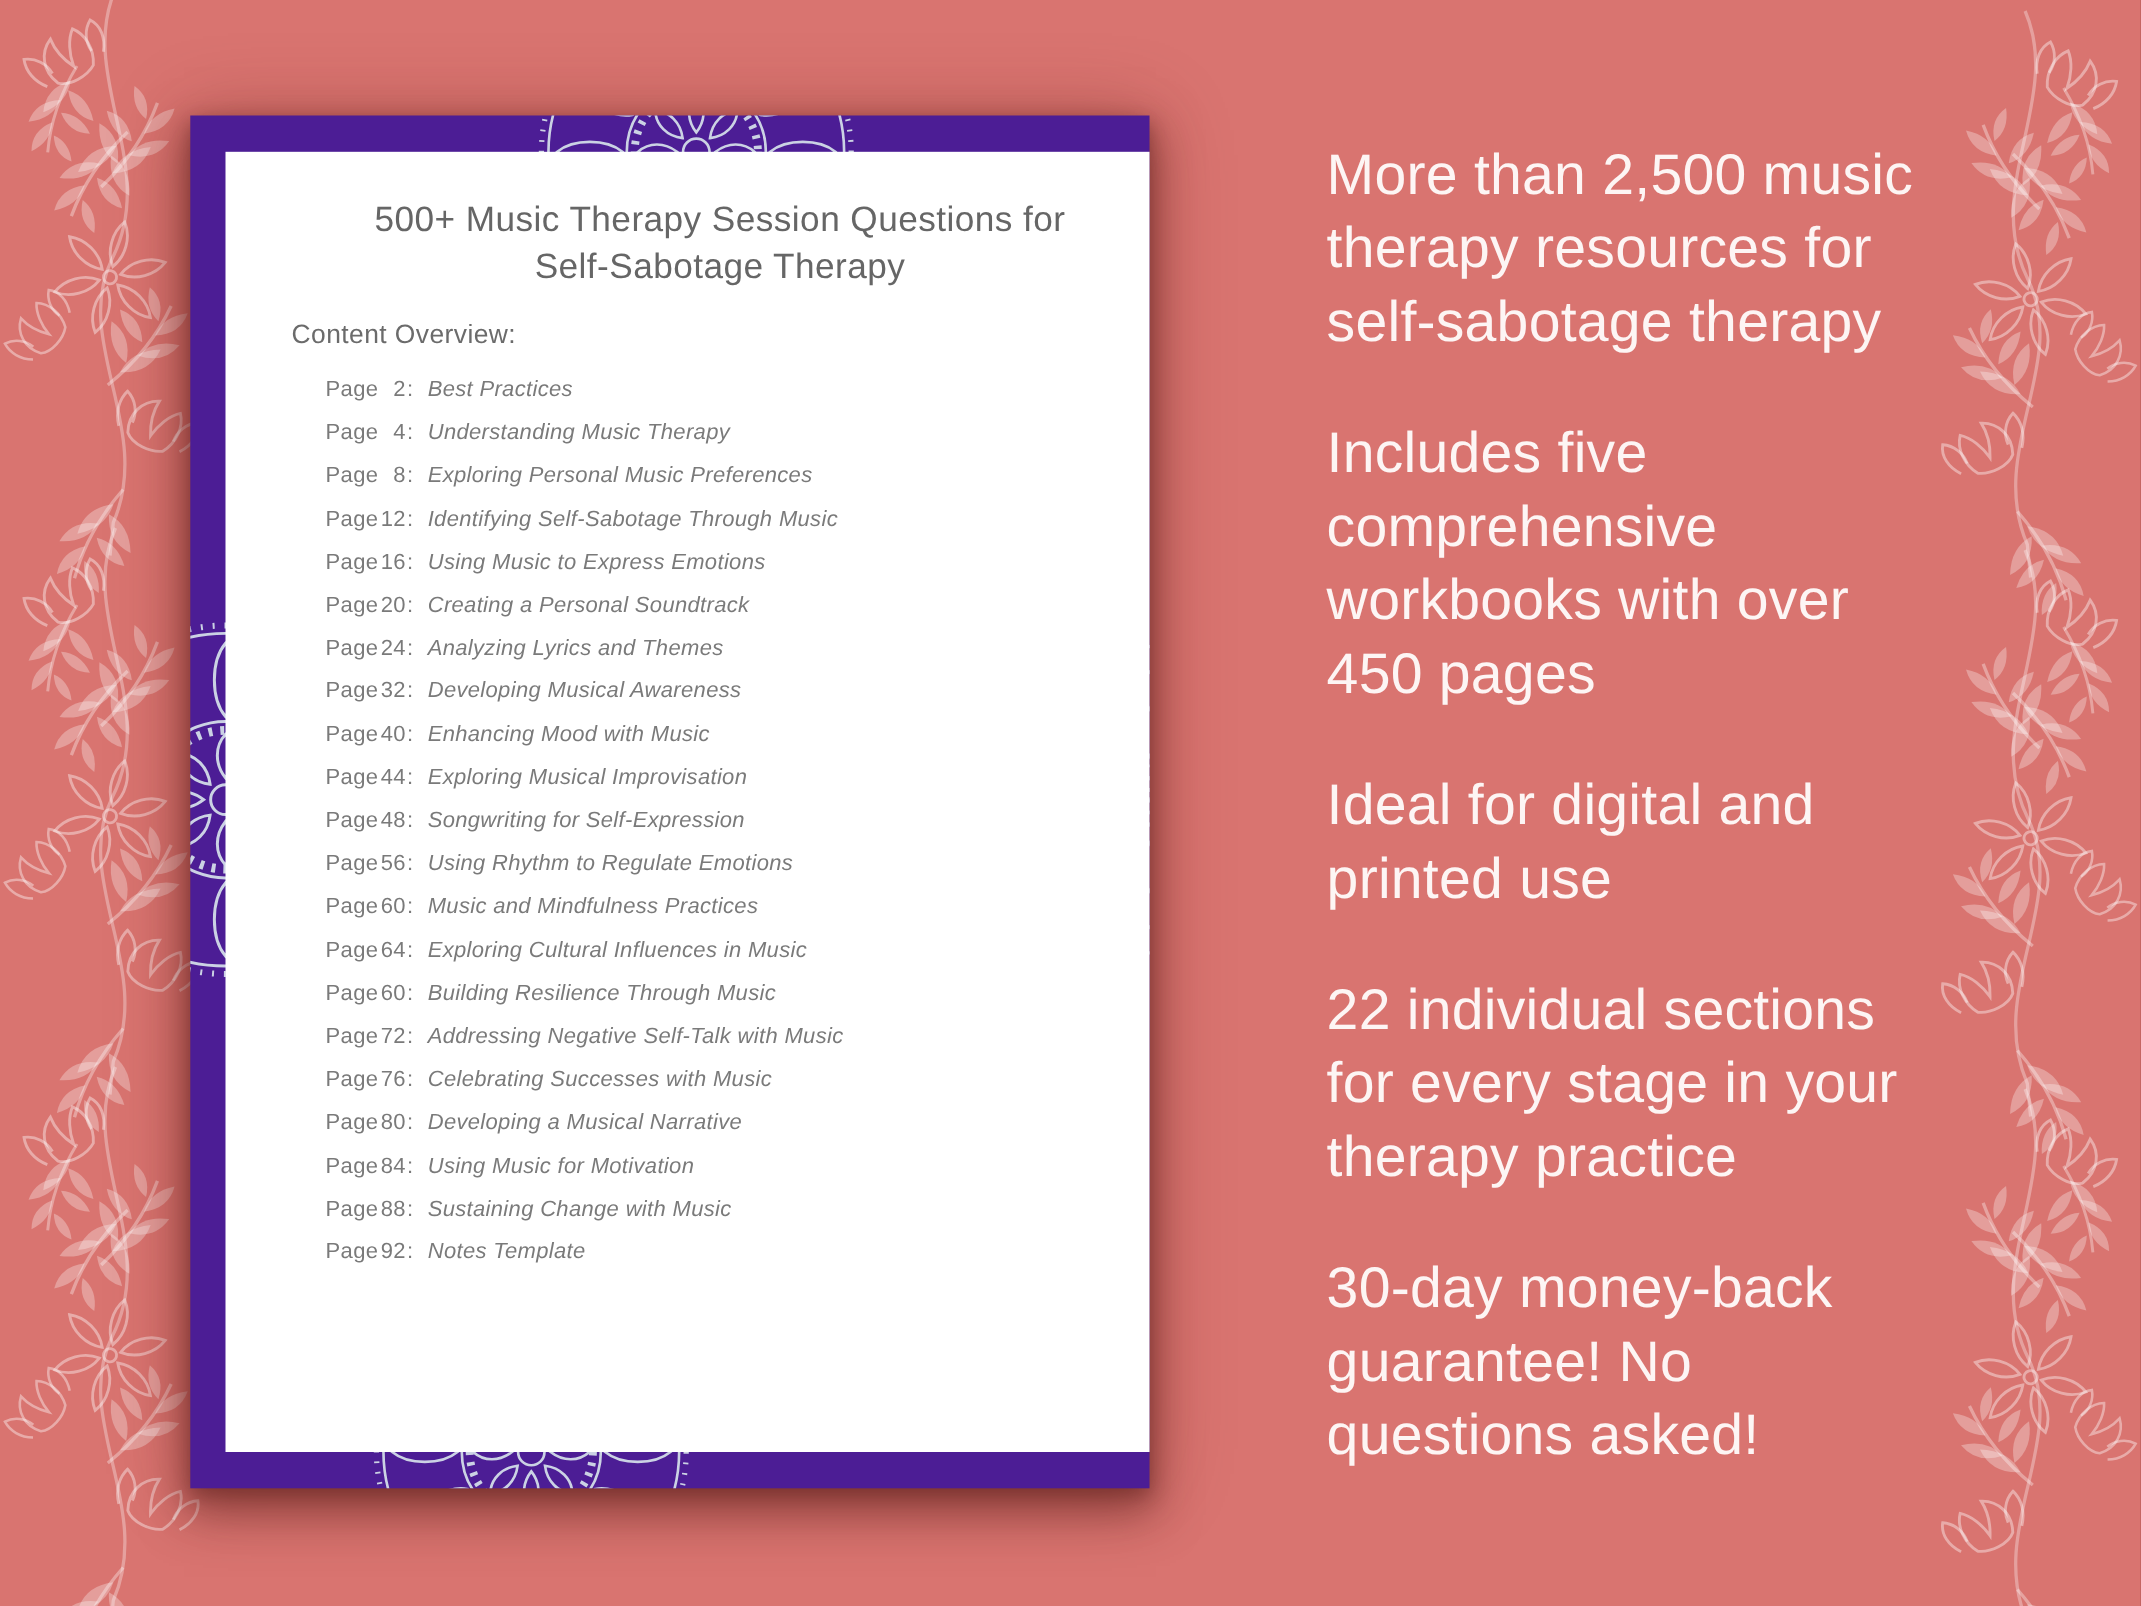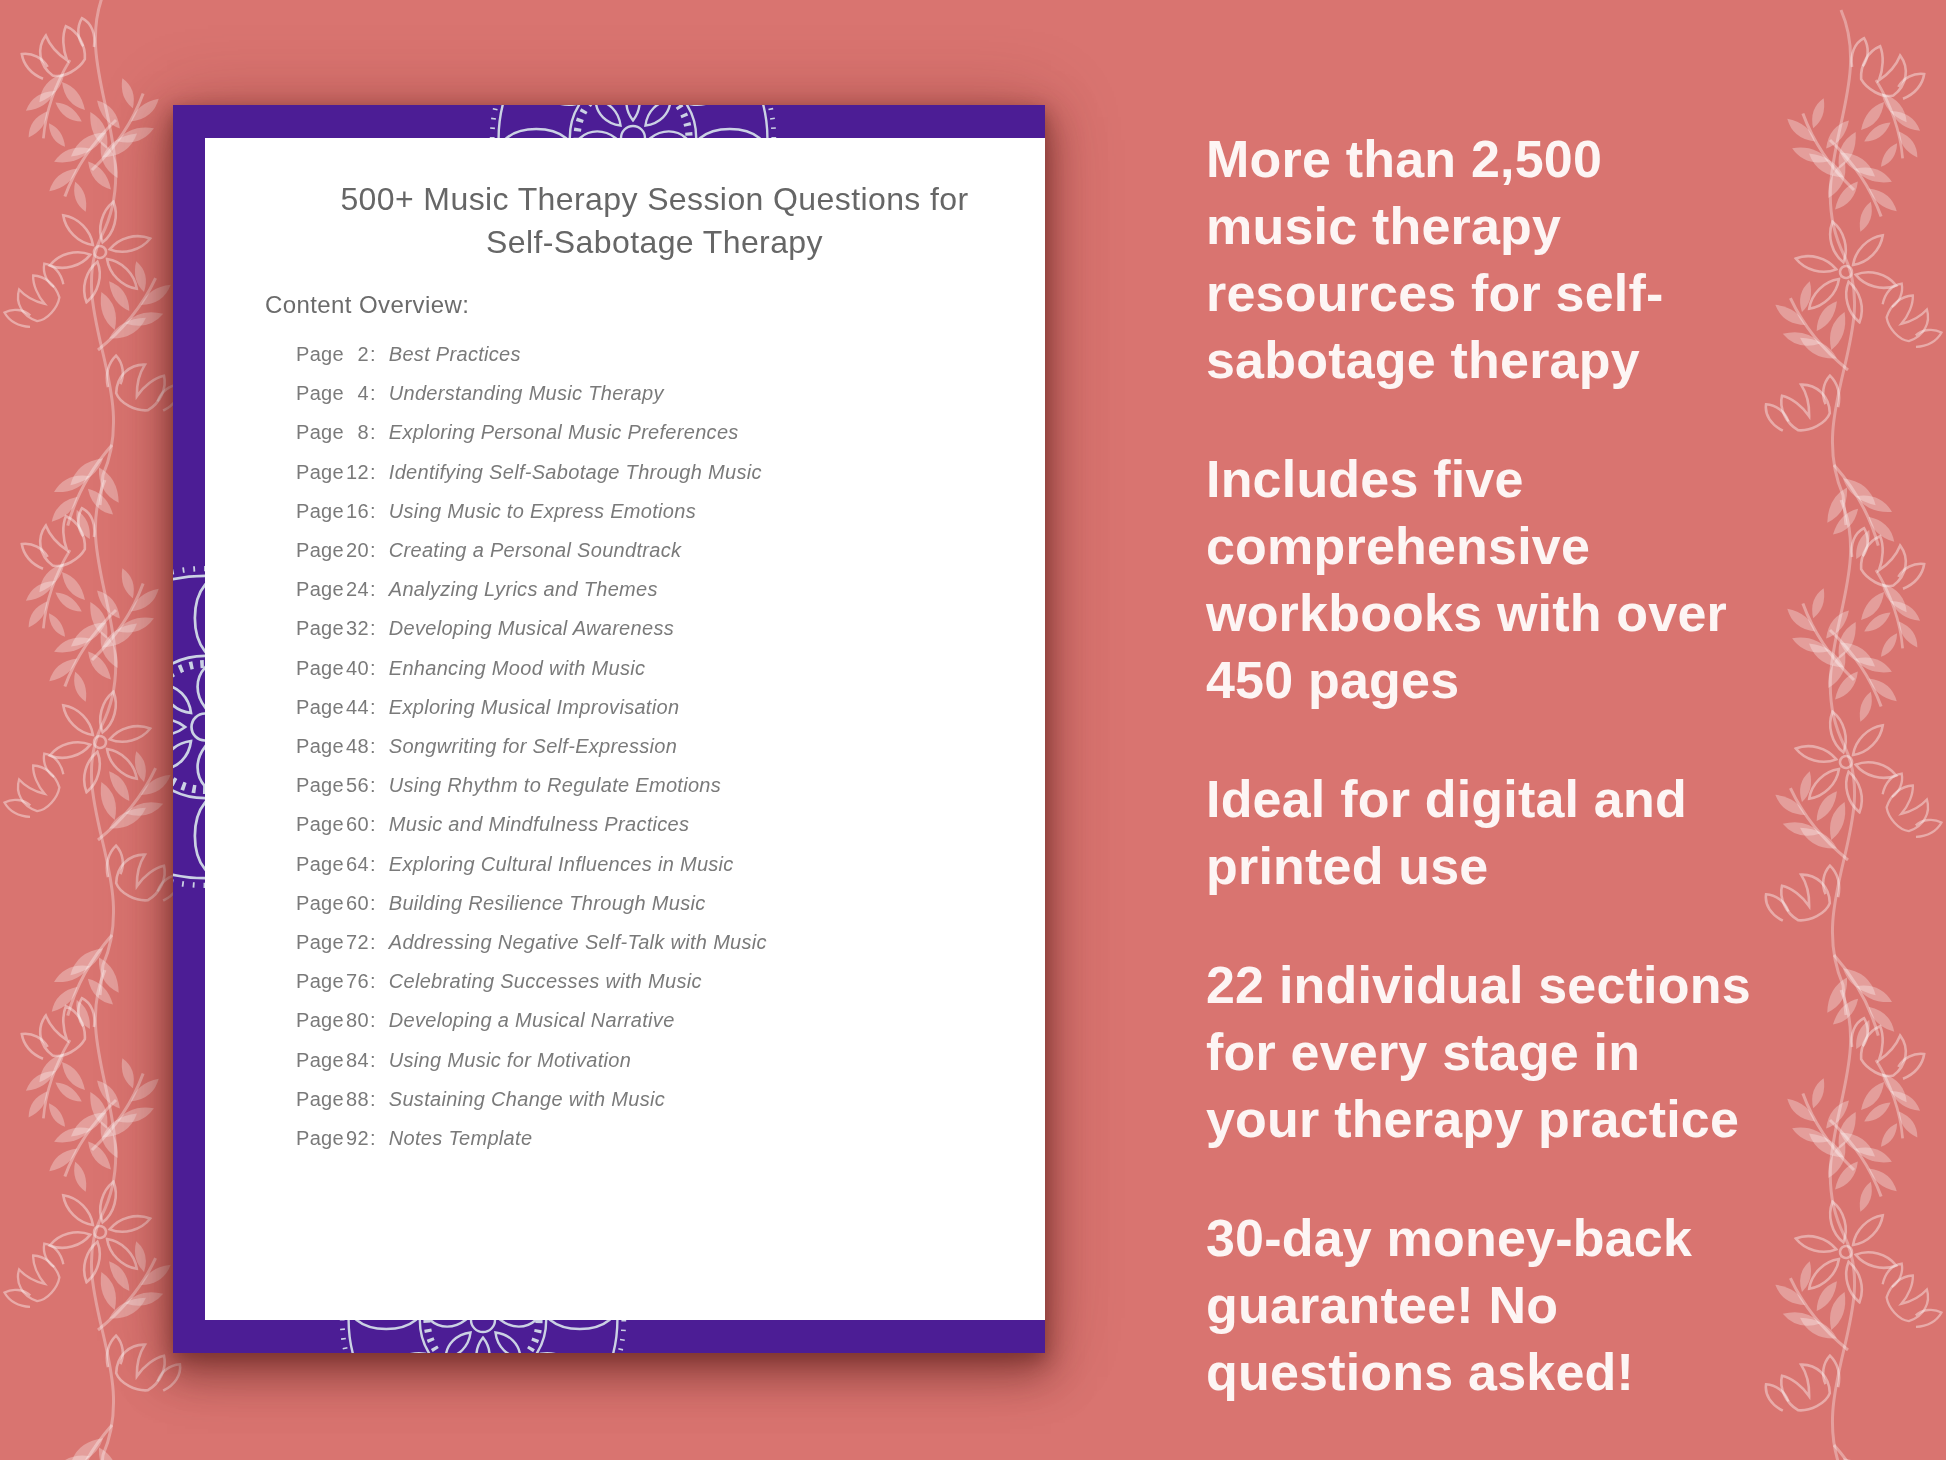--- a/index.html
+++ b/index.html
@@ -46,21 +46,21 @@
   .tn{display:inline-block;width:25px;text-align:right;}
   .tc{margin-left:1px;}
   .tt{margin-left:13px;font-style:italic;}
 
   
   .marketing{
     position:absolute;left:1206px;top:126px;width:560px;
     color:#fdf5f4;
   }
   .mk{
-    margin:0 0 52px 0;font-size:52px;line-height:67px;font-weight:700;
+    margin:0 0 52px 0;font-size:52px;line-height:67px;font-weight:400;
     letter-spacing:0.2px;
   }
 </style>
 </head>
 <body>
 
 <div class="stage">
 
   <svg class="defs-svg" aria-hidden="true">
     <defs>

